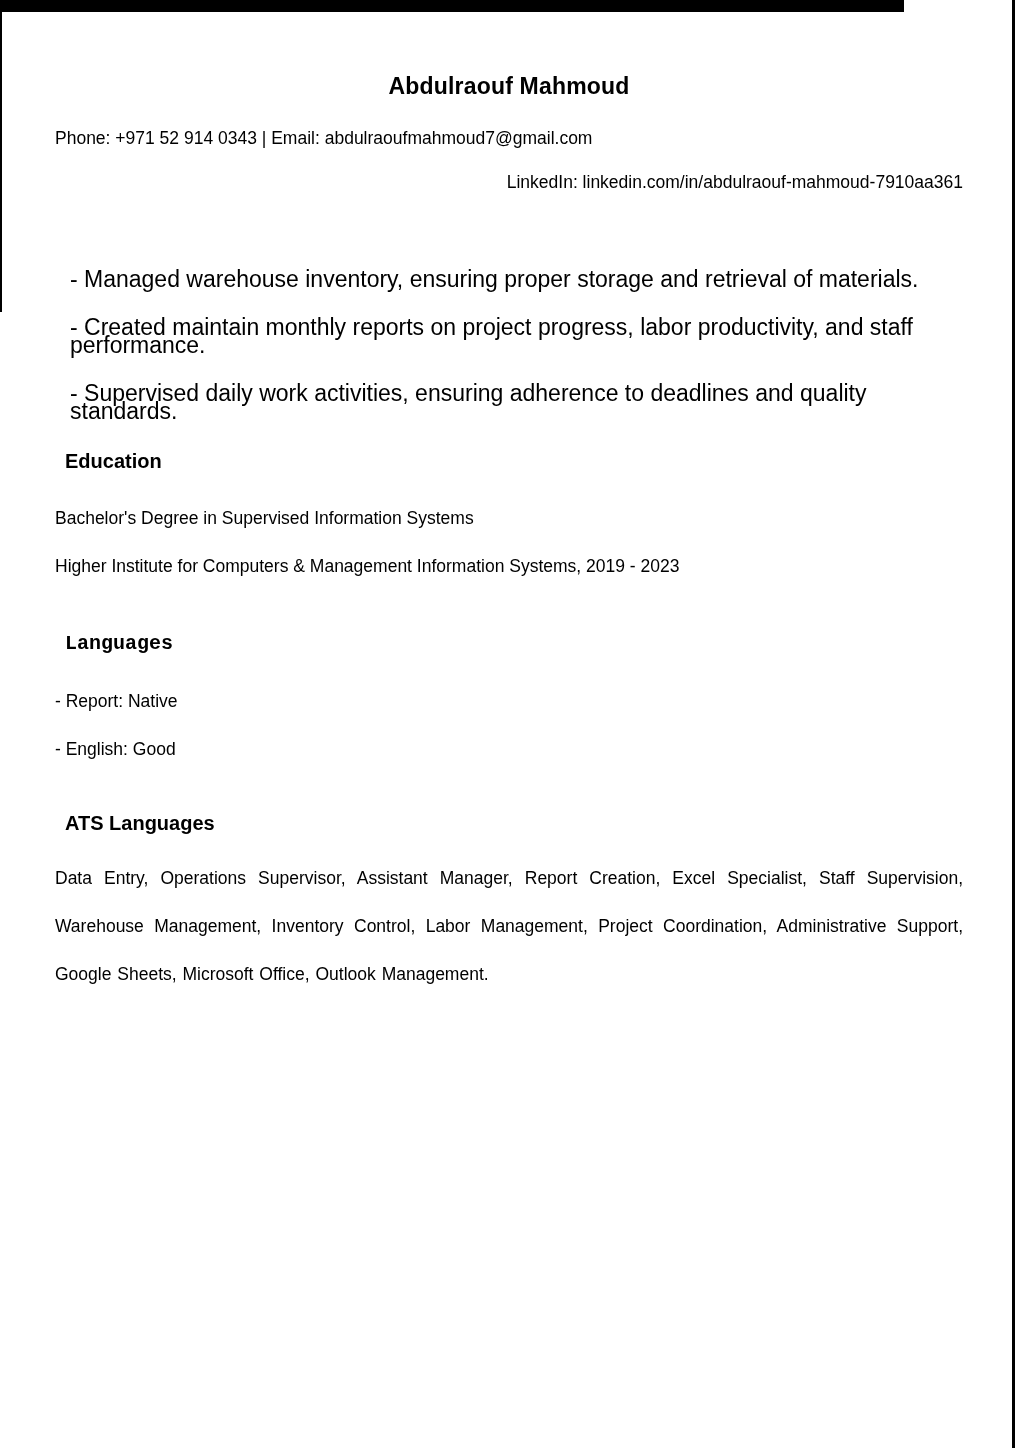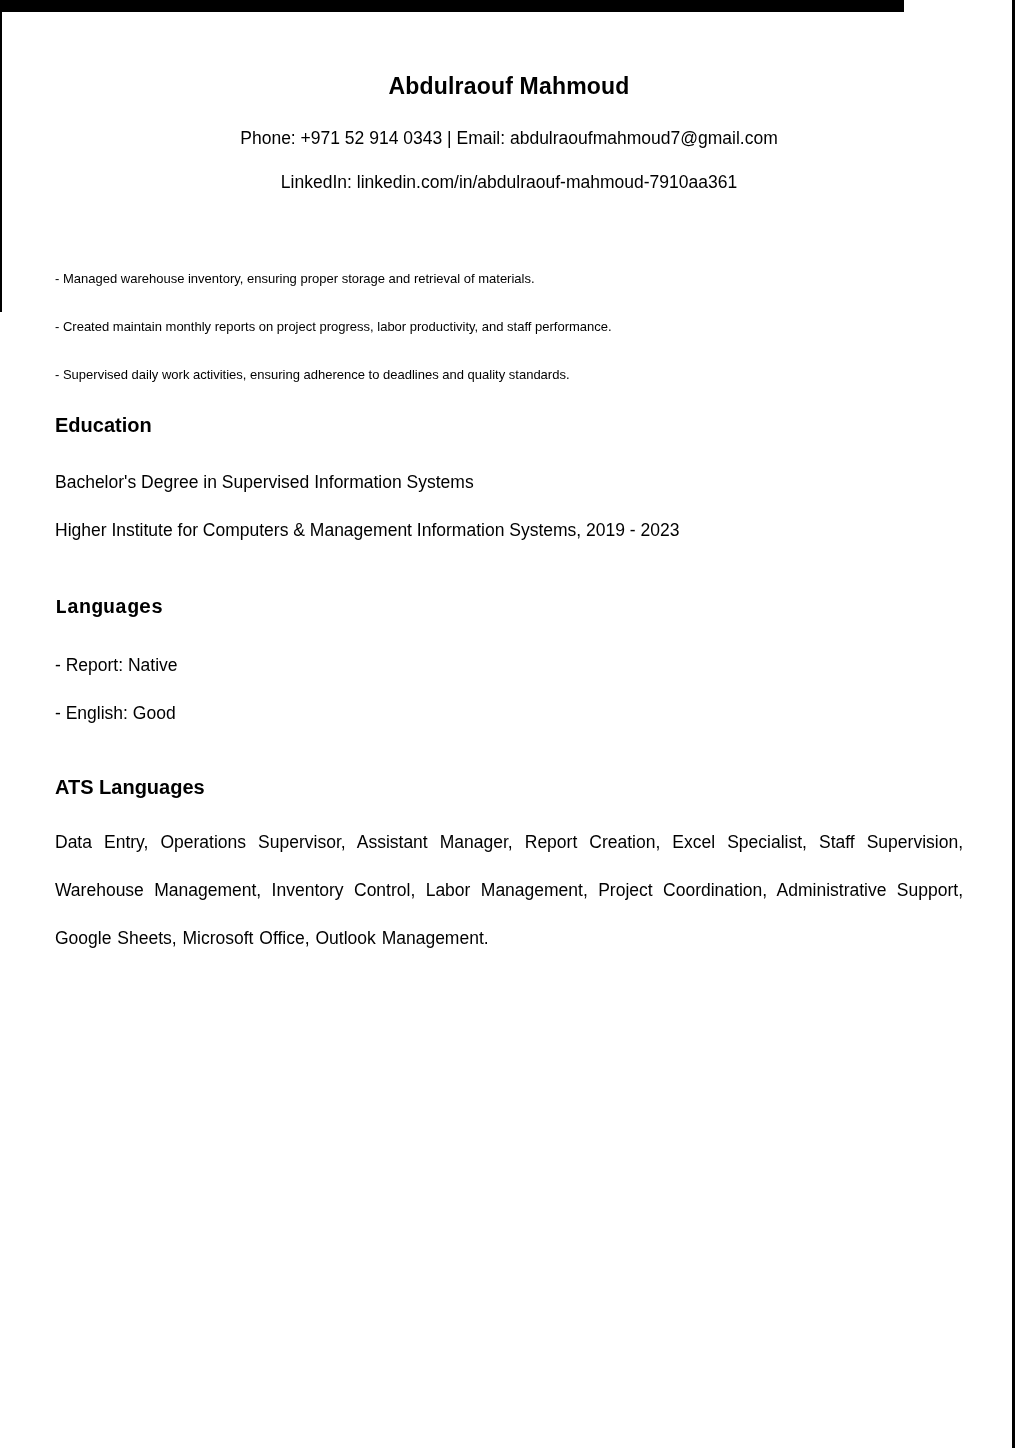--- a/index.html
+++ b/index.html
@@ -56,40 +56,39 @@
   .candidate-name {
     margin: 60px 0 0 0;
     text-align: center;
     font-size: 23px;
     line-height: 28px;
     font-weight: bold;
     letter-spacing: 0.2px;
   }
   .contact-line {
     margin: 28px 0 0 0;
-    text-align: center;
     font-size: 17.5px;
     line-height: 20px;
   }
   .linkedin-line {
     margin: 24px 0 0 0;
-    text-align: center;
+    text-align: right;
     font-size: 17.5px;
     line-height: 20px;
   }
   .bullets {
     margin-top: 78px;
   }
   .bullet-line {
-    margin: 0 0 30px 0;
-    font-size: 13px;
+    margin: 0 0 30px 15px;
+    font-size: 23px;
     line-height: 18px;
   }
   .section-heading {
-    margin: 0;
+    margin: 10px;
     font-size: 20px;
     line-height: 22px;
     font-weight: bold;
   }
   .h-education { margin-top: 22px; }
   .h-languages { margin-top: 58px; font-family: Liberation Mono, monospace; }
   .h-ats { margin-top: 54px; }
   .section-line {
     margin: 0 0 30px 0;
     font-size: 17.5px;

